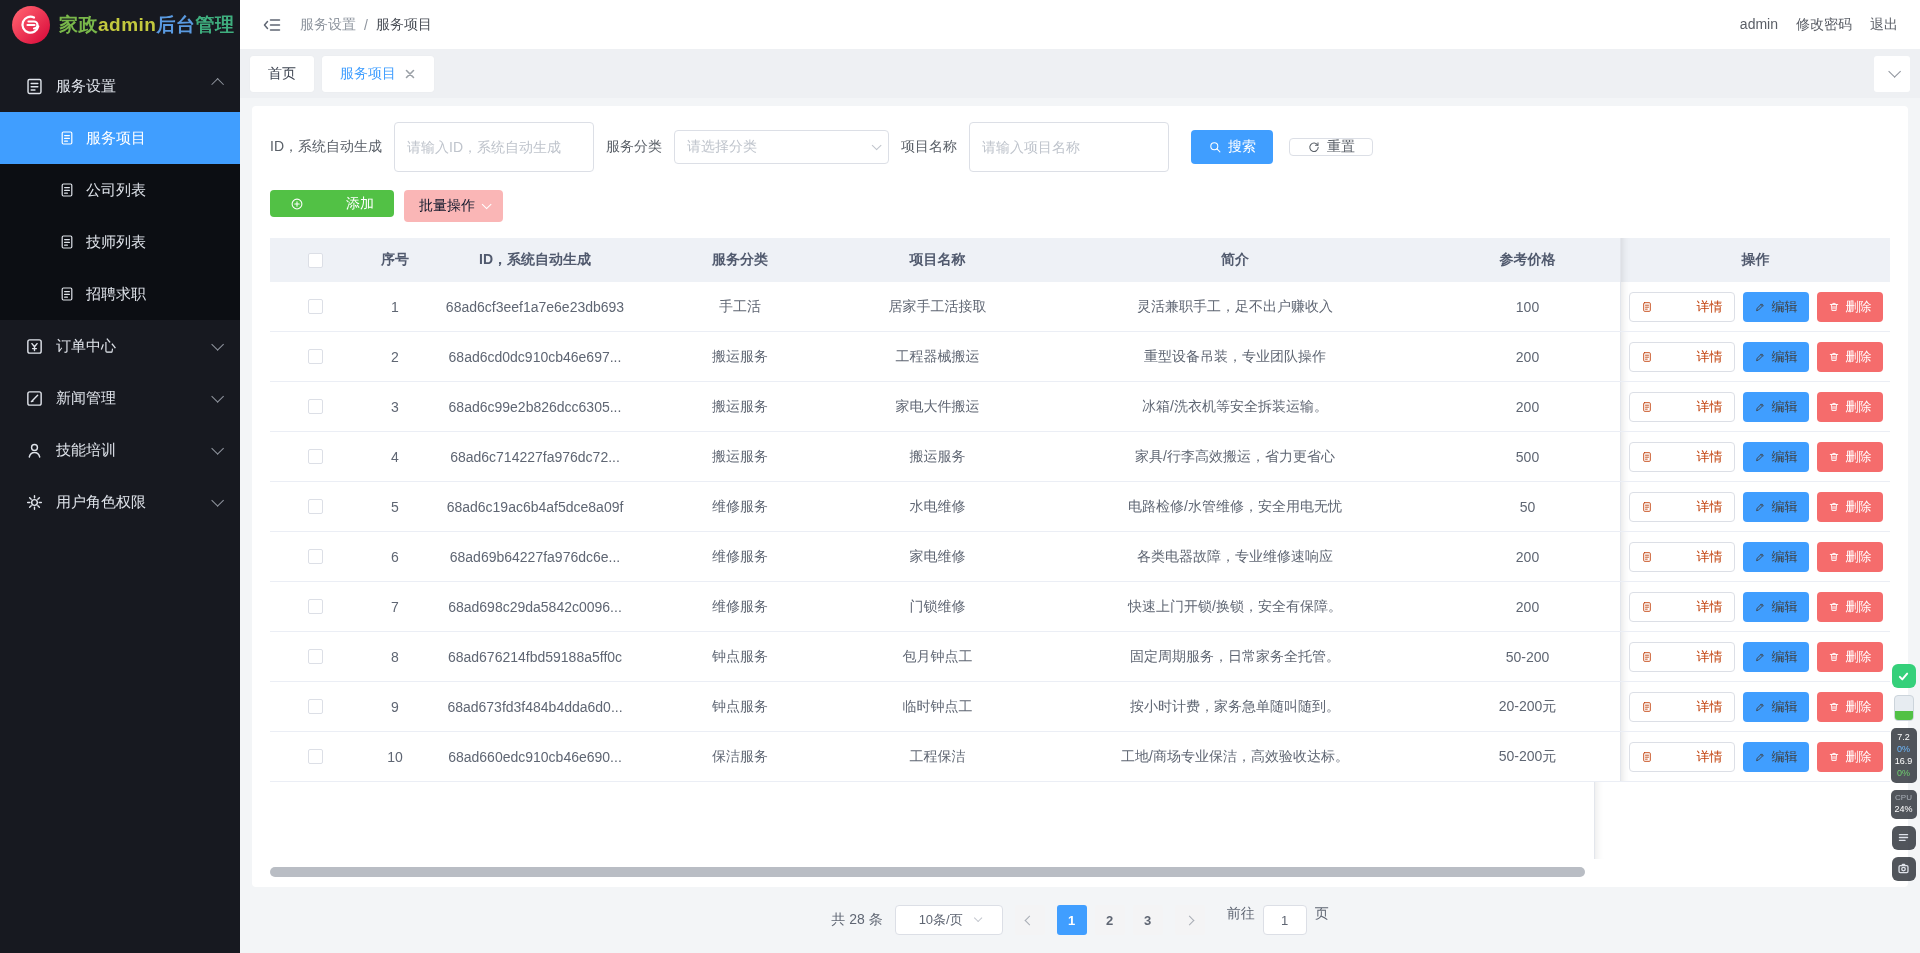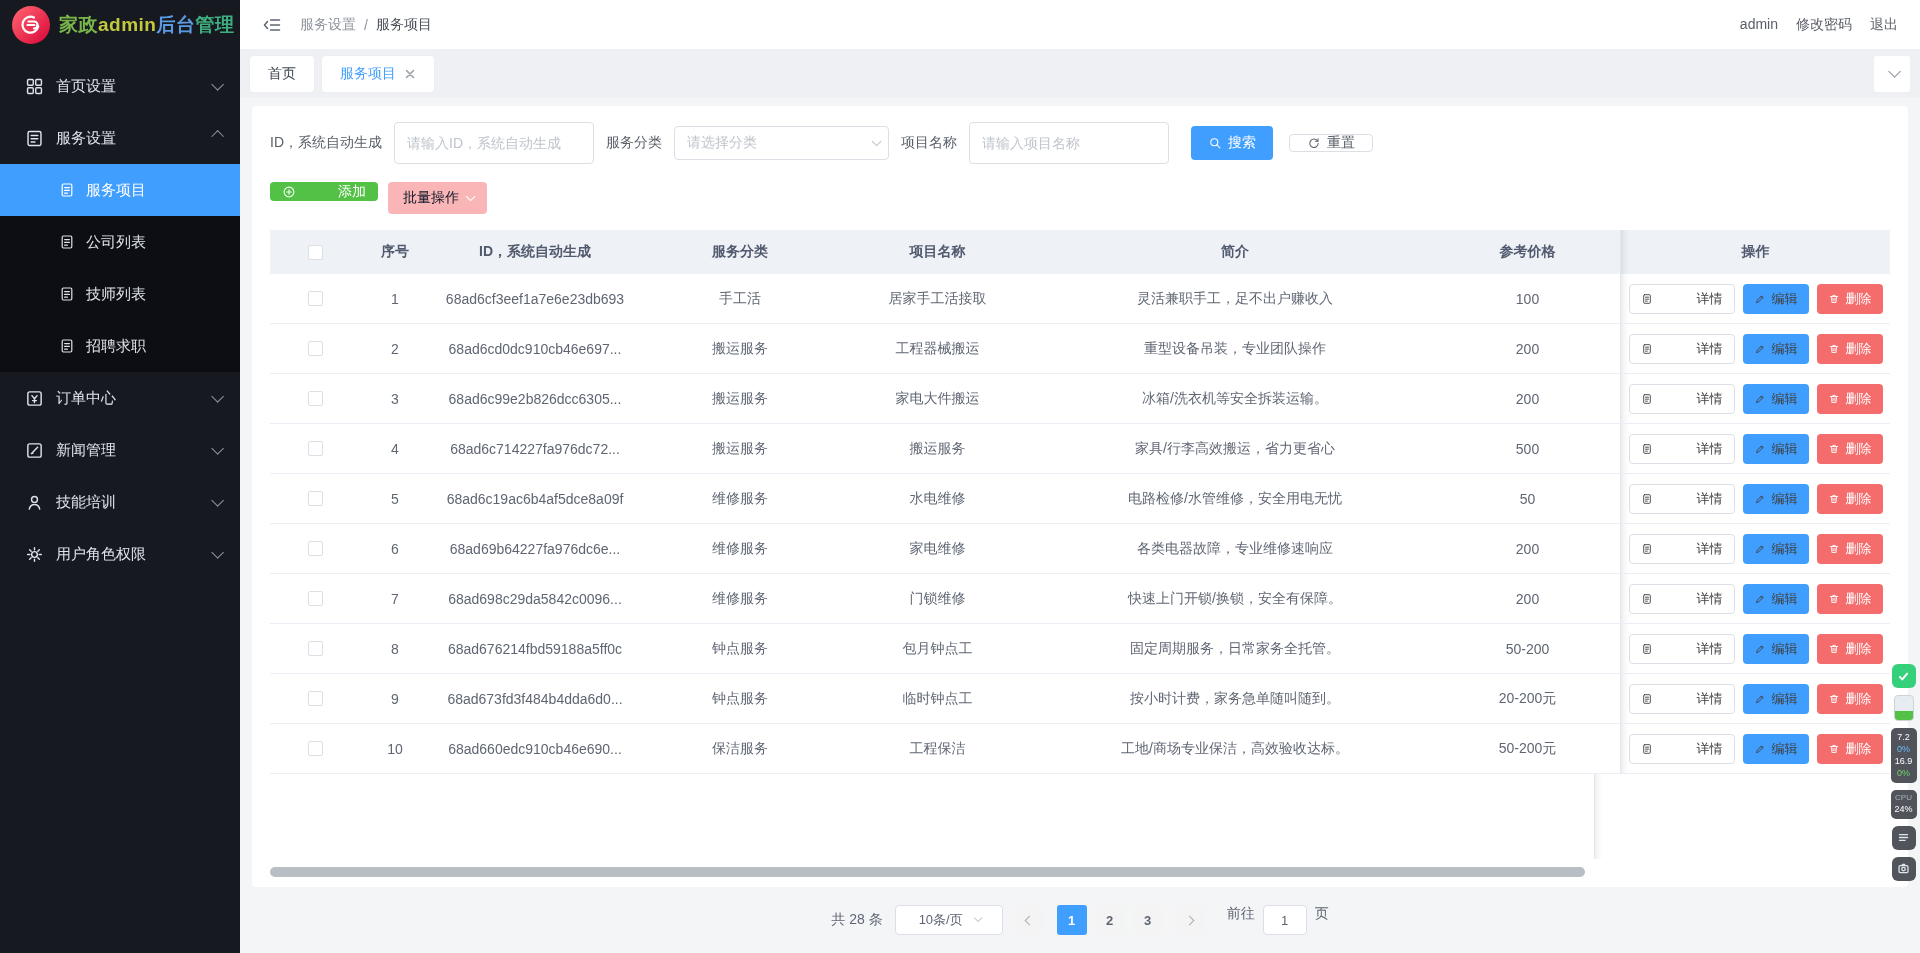--- a/index.html
+++ b/index.html
@@ -47,33 +47,33 @@
   .tab.active{color:var(--primary);}
   .tab-close{width:12px;height:12px;color:#9aa0a6;}
   .tab-close svg{width:12px;height:12px;stroke-width:1.6;}
   .tab-more{margin-left:auto;width:36px;height:36px;background:#fff;border-radius:3px;display:flex;align-items:center;justify-content:center;cursor:pointer;}
 
   .content{flex:1;display:flex;flex-direction:column;min-height:0;}
   .panel{background:#fff;margin:8px 12px 0;border-radius:4px;flex:1;display:flex;flex-direction:column;padding:0 18px;min-height:0;}
 
   .filter-row{display:flex;align-items:center;gap:12px;padding:16px 0 14px;color:#5a6068;}
   .f-label{white-space:nowrap;}
-  .inp{height:42px;border:1px solid var(--border);border-radius:4px;padding:0 12px;font-size:14px;color:#606266;background:#fff;outline:none;}
+  .inp{height:50px;border:1px solid var(--border);border-radius:4px;padding:0 12px;font-size:14px;color:#606266;background:#fff;outline:none;}
   .inp::placeholder{color:#bfc4cc;}
   .w-id{width:200px;}
   .w-name{width:200px;}
   .fake-select{width:215px;height:34px;border:1px solid var(--border);border-radius:4px;padding:0 10px 0 12px;display:flex;align-items:center;justify-content:space-between;color:#bfc4cc;cursor:pointer;background:#fff;}
   .fake-select .chev{width:7px;height:7px;border-color:#c0c4cc;}
   .btn{border:none;border-radius:4px;display:inline-flex;align-items:center;justify-content:center;gap:6px;cursor:pointer;font-size:14px;font-family:Liberation Sans, sans-serif;text-align:right;}
   .btn svg{width:14px;height:14px;}
   .btn-search{height:34px;padding:0 17px;background:var(--primary);color:#fff;margin-left:10px;}
   .btn-reset{height:18px;padding:0 17px;background:#fff;border:1px solid var(--border);color:#5a6068;margin-left:4px;}
 
   .toolbar{display:flex;gap:10px;padding:4px 0 16px;}
-  .btn-add{height:19px;padding:0 12px;background:var(--success);color:#fff;gap:42px;}
+  .btn-add{height:27px;padding:0 20px;background:var(--success);color:#fff;gap:42px;}
   .btn-batch{height:32px;padding:0 15px;background:var(--danger-dis);color:#0f172a;cursor:not-allowed;}
   .btn-batch .chev{width:7px;height:7px;border-color:#fff;}
 
   
   .tbl{display:flex;flex-direction:column;flex:1;min-height:0;}
   .thead{display:flex;align-items:center;height:44px;background:#eef1f6;font-weight:bold;color:#515a6e;flex:0 0 44px;}
   .trow{display:flex;align-items:center;height:50px;border-bottom:1px solid var(--row-line);flex:0 0 50px;background:#fff;}
   .cell{text-align:center;display:flex;align-items:center;justify-content:center;overflow:hidden;white-space:nowrap;}
   .c-check{flex:0 0 90px;}
   .c-seq{flex:0 0 70px;}
@@ -81,21 +81,21 @@
   .c-cat{flex:0 0 200px;}
   .c-name{flex:0 0 195px;}
   .c-intro{flex:0 0 400px;}
   .c-price{flex:0 0 185px;}
   .c-ops{flex:1;border-left:1px solid #e3e6ec;box-shadow:inset 10px 0 10px -10px rgba(0,0,0,.15);height:100%;gap:8px;}
   .cbx{width:15px;height:15px;border:1px solid var(--border);border-radius:2px;background:#fff;display:inline-block;cursor:pointer;}
   .after-row{flex:1;display:flex;min-height:30px;}
   .after-ops{margin-left:auto;width:296px;border-left:1px solid #e3e6ec;box-shadow:inset 10px 0 10px -10px rgba(0,0,0,.12);}
   .btn.mini{height:30px;padding:0 11px;font-size:13px;border-radius:4px;}
   .btn.mini svg{width:12px;height:12px;}
-  .btn.detail{background:#fff;border:1px solid var(--border);color:#404040;gap:44px;}
+  .btn.detail{background:#fff;border:1px solid var(--border);color:#c2410c;gap:44px;}
   .btn.edit{background:var(--primary);color:#404040;}
   .btn.del{background:var(--danger);color:#fff;}
 
   .hscroll{height:10px;margin:8px 0 10px;position:relative;flex:0 0 10px;}
   .hscroll .thumb{position:absolute;left:0;top:0;height:10px;width:1315px;border-radius:5px;background:#a8adb5;opacity:.8;cursor:grab;}
 
   
   .pagination{height:66px;flex:0 0 66px;display:flex;align-items:center;justify-content:center;gap:12px;color:#5f6673;}
   .pg-select{width:108px;height:30px;border:1px solid var(--border);border-radius:4px;background:#fff;display:flex;align-items:center;justify-content:center;gap:10px;cursor:pointer;font-size:13px;color:#5f6673;}
   .pg-select .chev{width:6px;height:6px;border-color:#c0c4cc;}
@@ -128,32 +128,20 @@
     <span class="logo-circle">
       <svg viewBox="0 0 24 24">
           <path d="M15 4.5a8 8 0 1 0 4.3 8.8"></path>
           <path d="M8.5 12h7"></path>
           <path d="M9.5 8.5h5.5a1.5 1.5 0 0 1 0 7"></path>
         </svg>
     </span>
     <span class="app-title"><span style="color: rgb(121, 183, 74);">家政</span><span style="color: rgb(195, 201, 62);">admin</span><span style="color: rgb(90, 154, 224);">后台</span><span style="color: rgb(63, 174, 126);">管理</span></span>
   </div>
   <nav class="menu">
-      <div class="menu-item">
-        <span class="mi-icon">
-          <svg viewBox="0 0 20 20">
-            <rect x="2.7" y="2.7" width="6" height="6" rx="1"></rect>
-            <rect x="11.3" y="2.7" width="6" height="6" rx="1"></rect>
-            <rect x="2.7" y="11.3" width="6" height="6" rx="1"></rect>
-            <rect x="11.3" y="11.3" width="6" height="6" rx="1"></rect>
-          </svg>
-        </span>
-        <span class="mi-label">首页设置</span>
-        <span class="chev down"></span>
-      </div>
       <div class="menu-item">
         <span class="mi-icon">
           <svg viewBox="0 0 20 20">
             <rect x="3.2" y="2.7" width="13.6" height="14.6" rx="1.5"></rect>
             <path d="M6.5 6.8h7M6.5 10.2h7M6.5 13.6h4"></path>
           </svg>
         </span>
         <span class="mi-label">服务设置</span>
         <span class="chev up"></span>
       </div>

